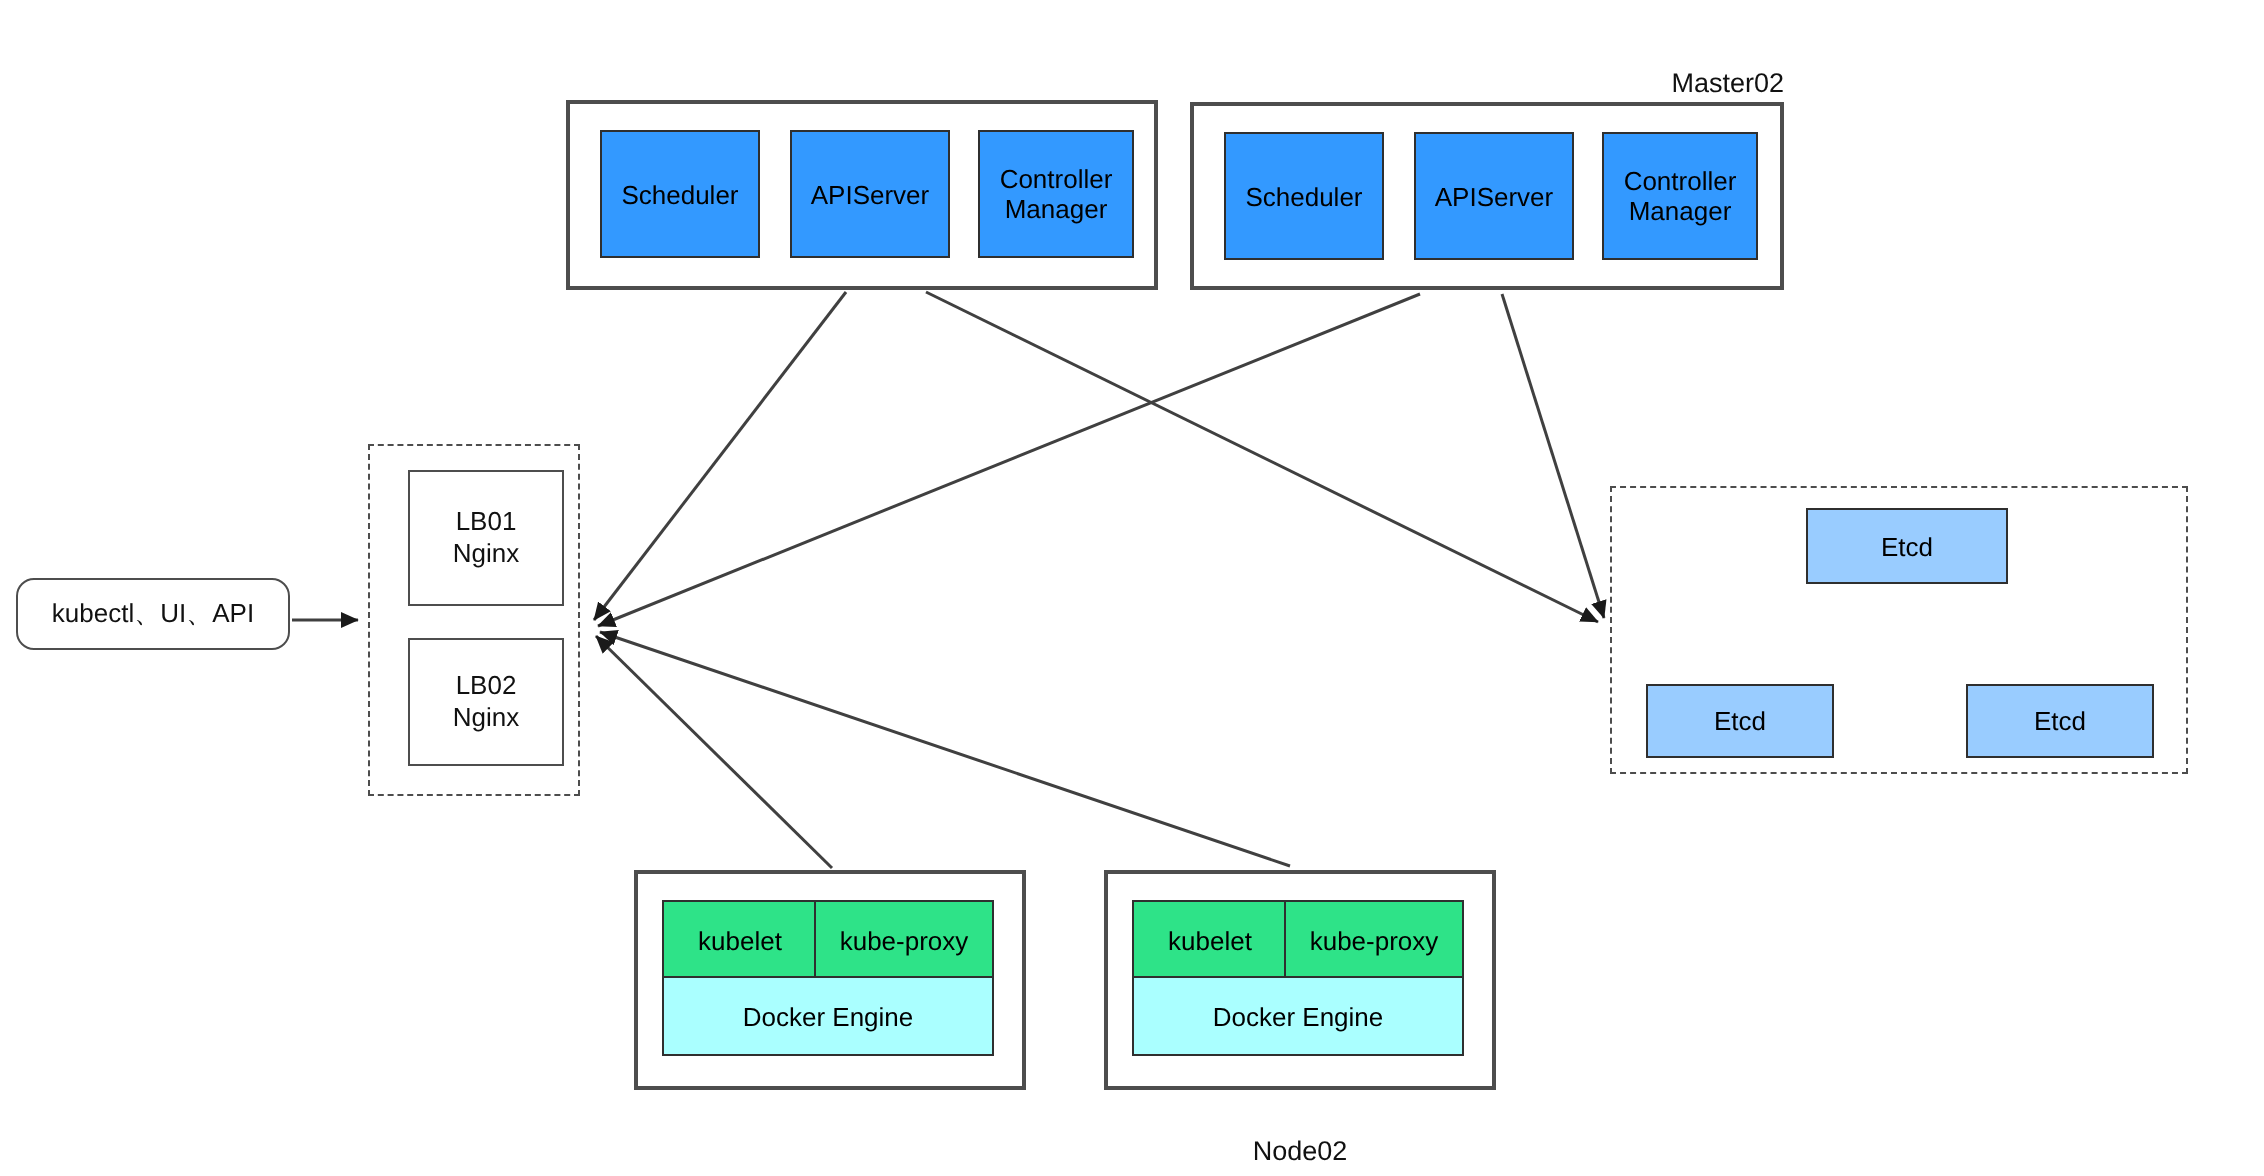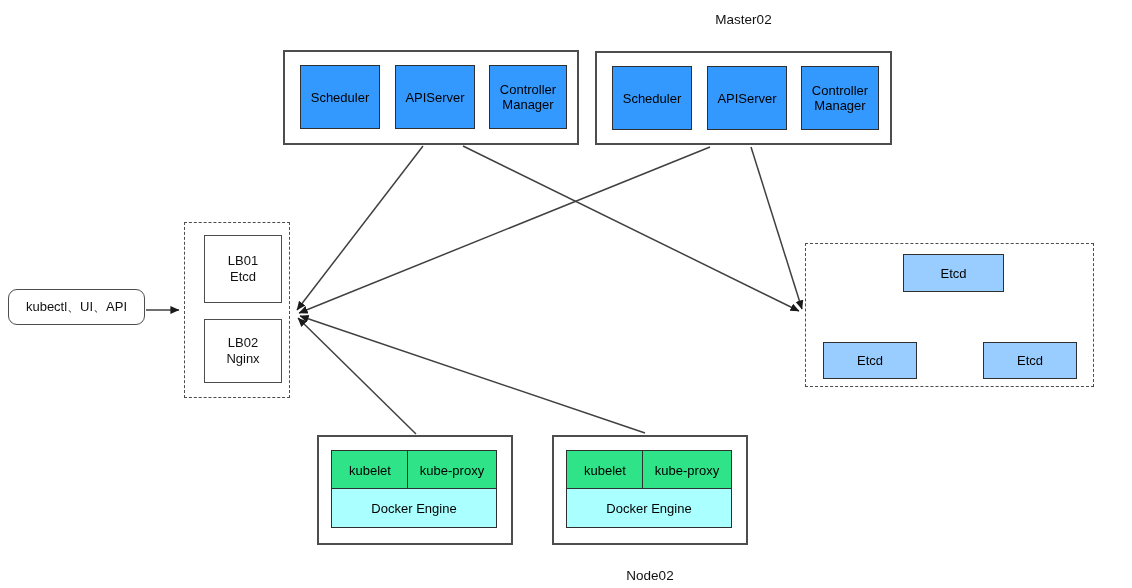--- a/index.html
+++ b/index.html
@@ -29,31 +29,31 @@
 <body>
 
 <div class="canvas">
 
   <div class="caption" style="left:283px;top:32px;width:296px;margin-top:32px;">Master01</div>
   <div class="outer-box" style="left:283px;top:50px;width:296px;height:95px;"></div>
   <div class="comp" style="left: 300px; top: 65px; width: 80px; height: 64px; background-color: rgb(51, 153, 255);">Scheduler</div>
   <div class="comp" style="left: 395px; top: 65px; width: 80px; height: 64px; background-color: rgb(51, 153, 255);">APIServer</div>
   <div class="comp" style="left: 489px; top: 65px; width: 78px; height: 64px; background-color: rgb(51, 153, 255);">Controller Manager</div>
 
-  <div class="caption" style="left:595px;top:12px;width:297px;">Master02</div>
+  <div class="caption" style="left:595px;top:34px;width:297px;text-align:right;">Master02</div>
   <div class="outer-box" style="left:595px;top:51px;width:297px;height:94px;"></div>
   <div class="comp" style="left: 612px; top: 66px; width: 80px; height: 64px; background-color: rgb(51, 153, 255);">Scheduler</div>
   <div class="comp" style="left: 707px; top: 66px; width: 80px; height: 64px; background-color: rgb(51, 153, 255);">APIServer</div>
   <div class="comp" style="left: 801px; top: 66px; width: 78px; height: 64px; background-color: rgb(51, 153, 255);">Controller Manager</div>
 
   <div class="client-box" style="left:8px;top:289px;width:137px;height:36px;">kubectl、UI、API</div>
 
   <div class="dashed-box" style="left:184px;top:222px;width:106px;height:176px;"></div>
   <div class="white-box" style="left:204px;top:235px;width:78px;height:68px;">LB01
-Etcd</div>
+Nginx</div>
   <div class="white-box" style="left:204px;top:319px;width:78px;height:64px;">LB02
 Nginx</div>
 
   <div class="dashed-box" style="left:805px;top:243px;width:289px;height:144px;"></div>
   <div class="comp" style="left: 903px; top: 254px; width: 101px; height: 38px; background-color: rgb(153, 204, 255);">Etcd</div>
   <div class="comp" style="left: 823px; top: 342px; width: 94px; height: 37px; background-color: rgb(153, 204, 255);">Etcd</div>
   <div class="comp" style="left: 983px; top: 342px; width: 94px; height: 37px; background-color: rgb(153, 204, 255);">Etcd</div>
 
   <div class="outer-box" style="left:317px;top:435px;width:196px;height:110px;"></div>
   <div class="comp" style="left: 331px; top: 450px; width: 78px; height: 40px; background-color: rgb(46, 227, 136);">kubelet</div>

